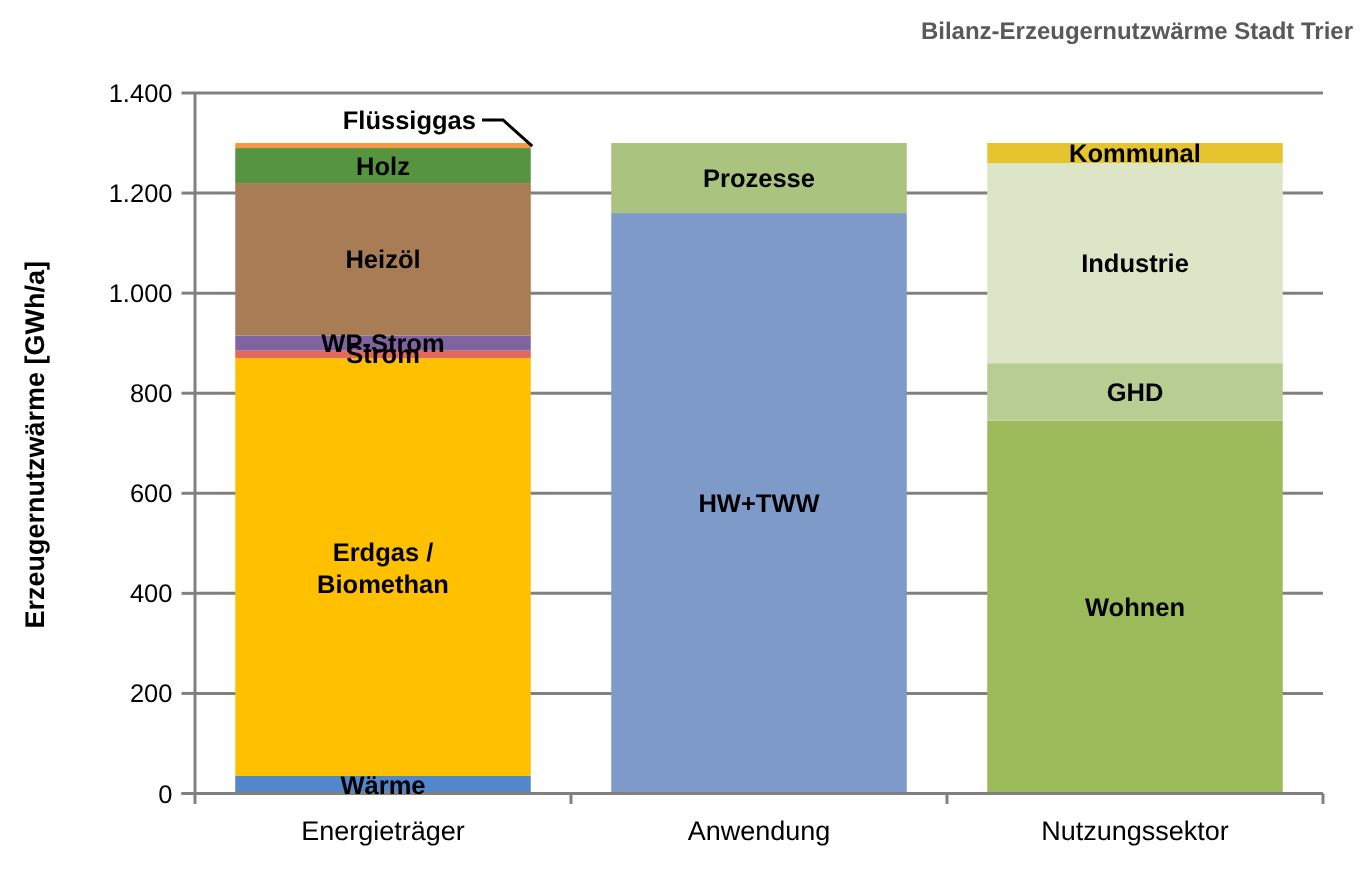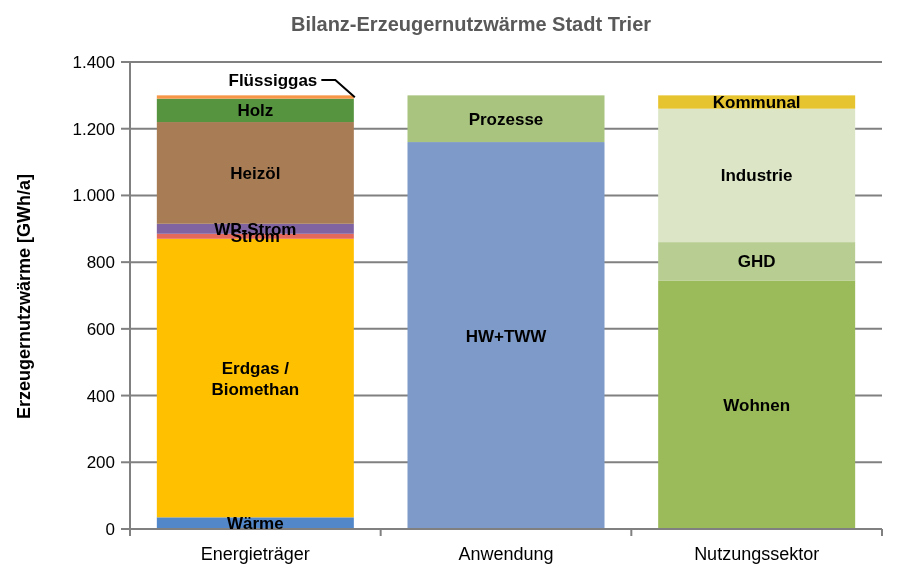--- a/index.html
+++ b/index.html
@@ -1,19 +1,19 @@
 <!DOCTYPE html>
 <html><head>
 <meta charset="utf-8">
 <style>
   html,body{margin:0;padding:0;background:#fff;}
   .canvas{position:relative;width:912px;height:580px;background:#ffffff;overflow:hidden;
           font-family:"Liberation Sans",sans-serif;}
-  .chart-title{position:absolute;left:40px;right:10px;top:13px;text-align:center;
-          font-size:20px;font-weight:bold;color:#595959;letter-spacing:0px;}
+  .chart-title{position:absolute;left:40px;right:10px;top:13px;text-align:right;
+          font-size:16px;font-weight:bold;color:#595959;letter-spacing:0px;}
   .y-axis-title{position:absolute;left:-206px;top:286px;width:460px;text-align:center;
           transform:rotate(-90deg);transform-origin:center;
           font-size:18px;font-weight:bold;color:#000;}
   svg{position:absolute;left:0;top:0;}
   text{font-family:"Liberation Sans",sans-serif;}
 </style>
 </head>
 <body>
 
 <div class="canvas">

